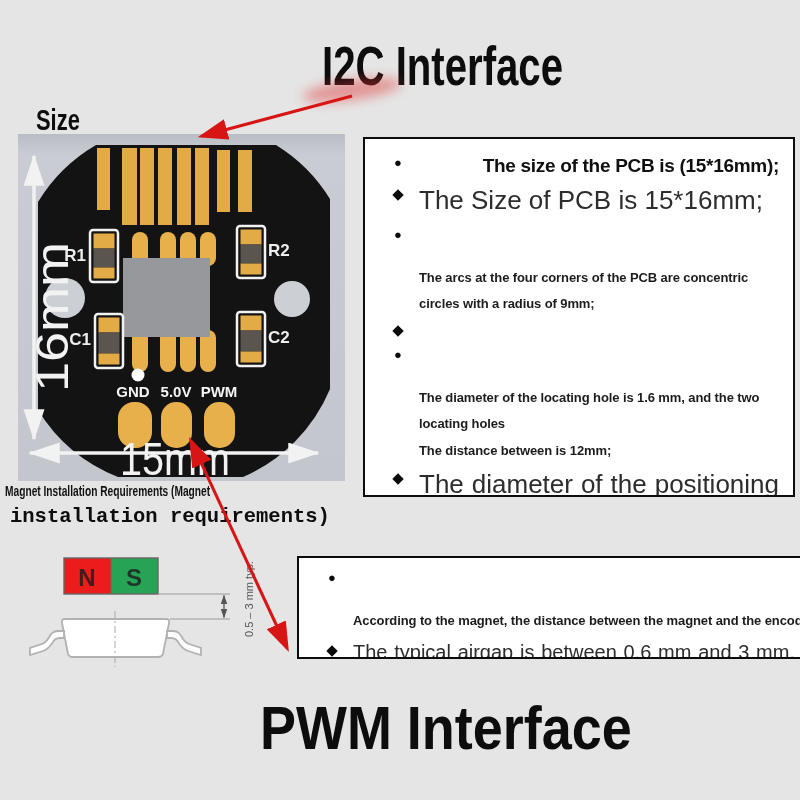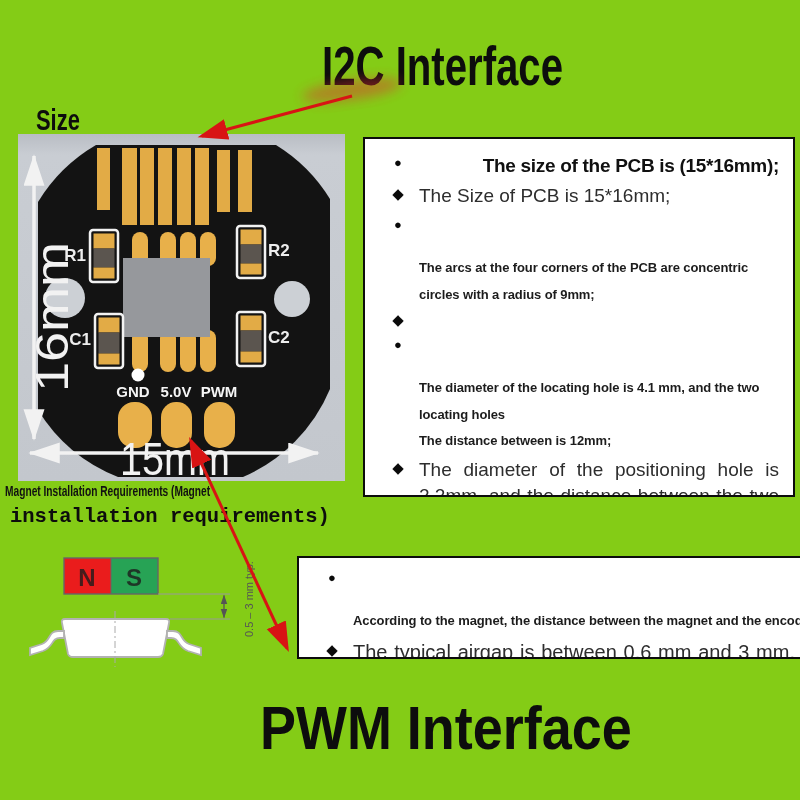--- a/index.html
+++ b/index.html
@@ -1,17 +1,17 @@
 <!DOCTYPE html>
 <html><head>
 <meta charset="utf-8">
 <style>
   html,body{margin:0;padding:0;width:800px;height:800px;overflow:hidden;background:#fff;
     font-family:"Liberation Sans",sans-serif;}
-  .canvas{position:relative;width:800px;height:800px;overflow:hidden;background:#84cc16;}
+  .canvas{position:relative;width:800px;height:800px;overflow:hidden;background:#e5e5e5;}
   .abs{position:absolute;}
   
   .t-i2c{left:322px;top:34px;font-size:55px;font-weight:700;color:#0d0d0d;
     transform:scaleX(0.73);transform-origin:0 0;white-space:nowrap;letter-spacing:0;}
   .t-pwm{left:260px;top:692px;font-size:62px;font-weight:700;color:#0d0d0d;
     transform:scaleX(0.87);transform-origin:0 0;white-space:nowrap;}
   .t-size{left:36px;top:103px;font-size:30px;font-weight:700;color:#0d0d0d;
     transform:scaleX(0.73);transform-origin:0 0;white-space:nowrap;}
   .magnet-h1{left:5px;top:482px;font-size:15px;font-weight:700;color:#111;
     transform:scaleX(0.68);transform-origin:0 0;white-space:nowrap;}
@@ -22,21 +22,21 @@
     background:#fff;box-sizing:border-box;padding:10px 14px 0 12px;overflow:hidden;}
   .airbox{left:297px;top:556px;width:515px;height:103px;border:2px solid #0c0c0c;
     background:#fff;box-sizing:border-box;padding:8px 0 0 12px;overflow:hidden;}
   .itm{display:flex;align-items:flex-start;}
   .blt{flex:0 0 42px;text-align:center;padding-top:2px;color:#0a0a0a;}
   .b-dot{font-size:13px;}
   .b-dia{font-size:15px;}
   .b-arr{font-size:12px;color:#222;}
   .txt{flex:1 1 auto;}
   .t-bc-lg{font-size:19px;font-weight:700;letter-spacing:-0.3px;color:#101010;line-height:1.35;text-align:right;}
-  .t-r-lg{font-size:19px;color:#2d2d2d;line-height:1.38;text-align:justify;}
+  .t-r-lg{font-size:26px;color:#2d2d2d;line-height:1.38;text-align:justify;}
   .t-bc-sm{font-size:13px;font-weight:700;color:#1c1c1c;line-height:2.05;white-space:pre-line;letter-spacing:-0.1px;margin-top:40px;}
   .t-xs{font-size:12px;font-weight:600;color:#1c1c1c;line-height:2.3;white-space:pre-line;letter-spacing:-0.1px;}
   .specbox .itm:nth-child(1){margin-top:4px;}
   .specbox .itm:nth-child(2){margin-top:4px;}
   .specbox .itm:nth-child(3){margin-top:6px;}
   .specbox .itm:nth-child(4){margin-top:1px;}
   .specbox .itm:nth-child(5){margin-top:6px;}
   .specbox .itm:nth-child(6){margin-top:2px;}
   .specbox .itm:nth-child(7){margin-top:4px;}
   .airbox .itm:nth-child(1){margin-top:2px;}
@@ -155,21 +155,21 @@
     </div>
     <div class="itm">
       <span class="blt b-dot">●</span>
       <div class="txt t-bc-sm">The arcs at the four corners of the PCB are concentric circles with a radius of 9mm;</div>
     </div>
     <div class="itm">
       <span class="blt b-dia">◆</span>
     </div>
     <div class="itm">
       <span class="blt b-dot">●</span>
-      <div class="txt t-bc-sm">The diameter of the locating hole is 4.1 mm, and the two locating holes
+      <div class="txt t-bc-sm">The diameter of the locating hole is 1.6 mm, and the two locating holes
 The distance between is 12mm;</div>
     </div>
     <div class="itm">
       <span class="blt b-dia">◆</span>
       <div class="txt t-r-lg">The diameter of the positioning hole is 2.2mm, and the distance between the two positioning holes is 12mm.</div>
     </div>
     <div class="itm">
       <span class="blt b-arr">➢</span>
       <div class="txt t-xs">There is a slight deviation from the actual size（Thereisaslightdeviationinthe
 actual size)</div>

